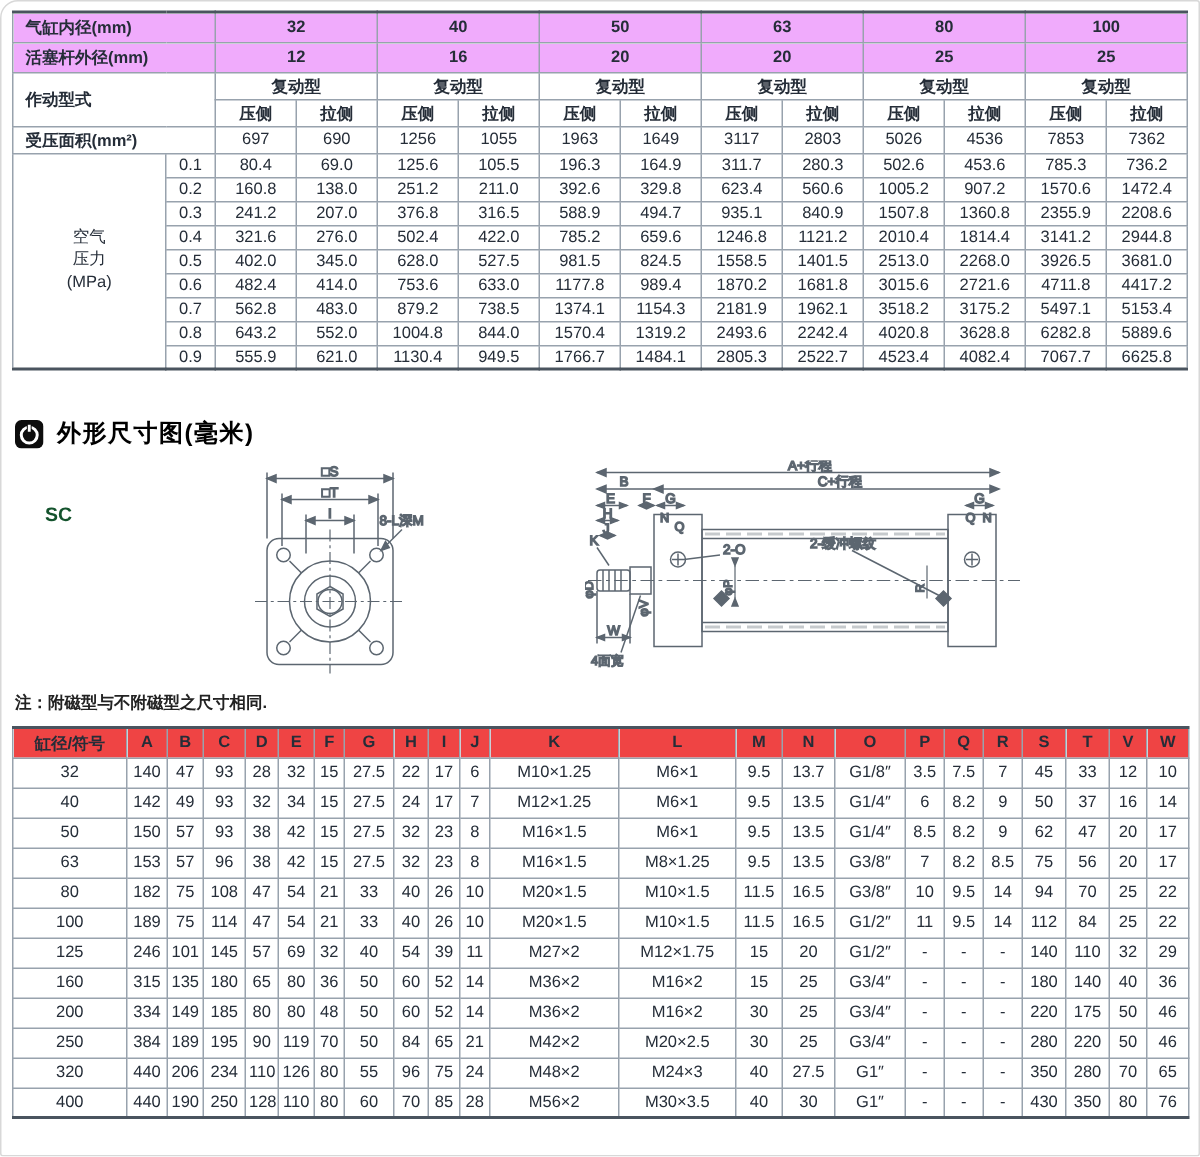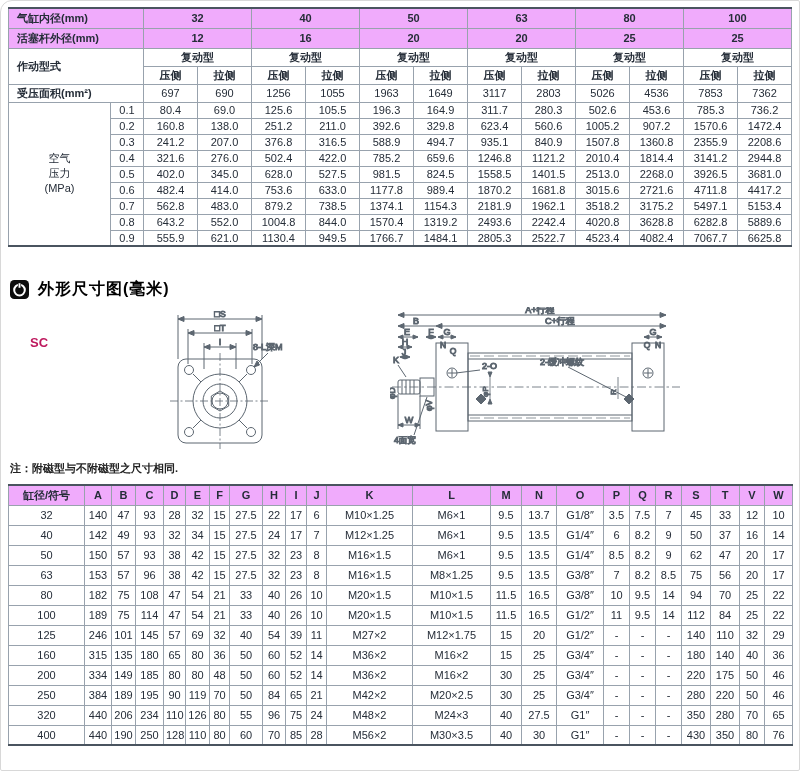--- a/index.html
+++ b/index.html
@@ -22,25 +22,25 @@
   td{border:1px solid #98a2ad;font-size:11px;text-align:center;padding:1px 2px;
      color:#252d38;overflow:hidden;white-space:nowrap}
   .ttable{border-top:2px solid #4a545f;border-bottom:2px solid #4a545f}
   tr.shade td{background:#f0abfc}
   td.lbl{text-align:left;padding-left:8px;font-weight:bold}
   td.bold{font-weight:bold}
   .t-force tr{height:16px}
   .t-force tr.r-tall{height:20px}
   .t-force td.plabel{font-weight:normal;white-space:pre-line;line-height:1.35}
   .t-dim tr{height:20px}
-  .t-dim td.hcell{font-weight:bold;background:#f0abfc}
+  .t-dim td.hcell{font-weight:bold;background:#ef4444}
 
   
   .draw-wrap{position:relative;height:152px;margin:2px 0 2px 0}
-  .model-label{position:absolute;left:22px;top:28px;font-size:13px;font-weight:bold;color:#be185d}
+  .model-label{position:absolute;left:22px;top:28px;font-size:13px;font-weight:bold;color:#14532d}
   .note{font-size:11px;font-weight:bold;color:#222;margin:2px 0 8px 2px}
   svg text{font-family:"Liberation Sans","DejaVu Sans",sans-serif}
   .mt26{margin-top:32px}
 </style>
 </head>
 <body>
 
 <div class="frame"></div>
 <div class="page">
 

